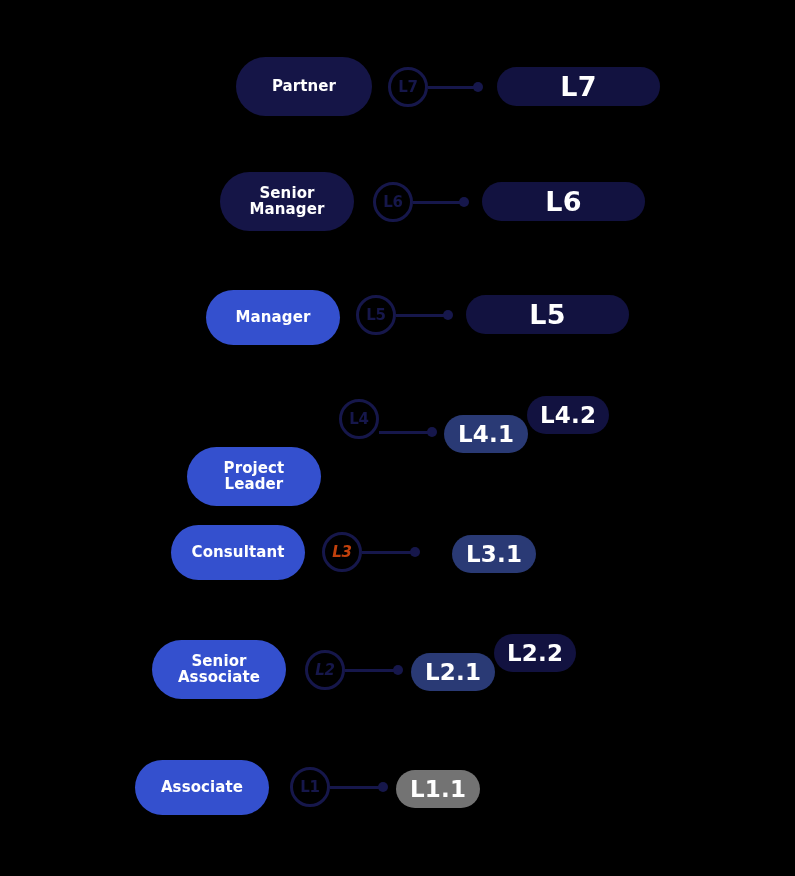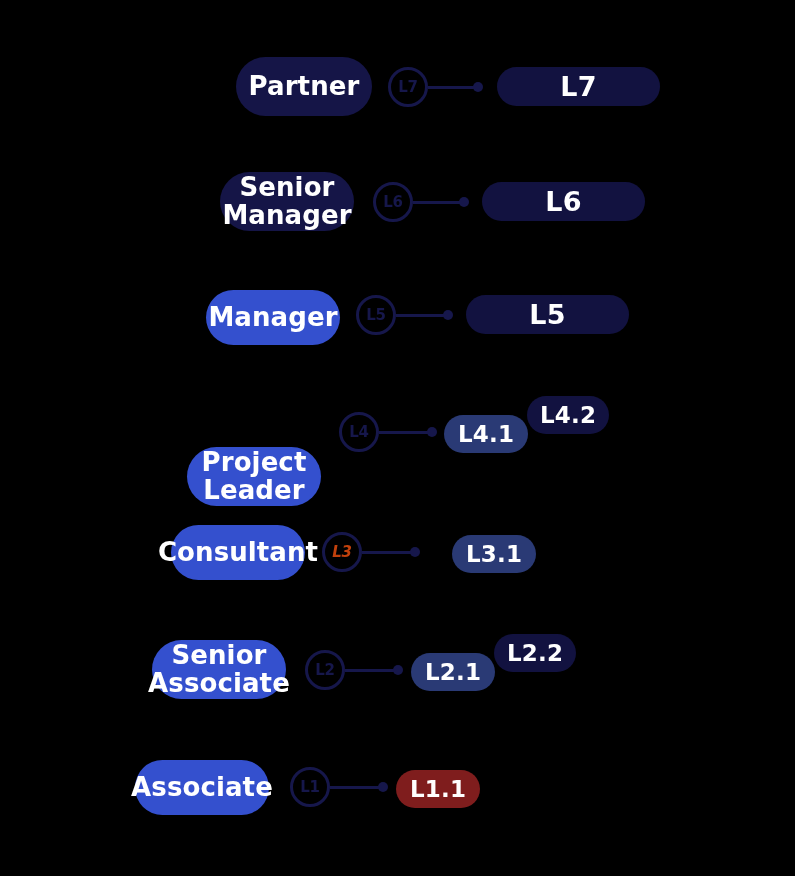--- a/index.html
+++ b/index.html
@@ -34,21 +34,21 @@
     align-items: center;
     justify-content: center;
     border-radius: 999px;
     box-sizing: border-box;
     padding: 0 14px;
     text-align: center;
   }
   .role-label {
     color: #ffffff;
     font-weight: 700;
-    font-size: 26px;
+    font-size: 15px;
     line-height: 1.05;
     letter-spacing: 0.1px;
     white-space: pre-line;
   }
 
   
   .level-badge {
     position: absolute;
     width: 40px;
     height: 40px;
@@ -157,21 +157,21 @@
       </div>
       <div class="level-pill wide" style="left: 466px; top: 22px; width: 163px; height: 39px; background: rgb(18, 18, 64); z-index: 10;">
         <span class="level-pill-label">L5</span>
       </div>
     </div>
     <div class="ladder-row" style="top: 390px;">
       <div class="role-pill" style="left: 187px; top: 12px; width: 134px; height: 59px; background: rgb(52, 80, 206); margin-top: 45px;">
         <span class="role-label">Project
 Leader</span>
       </div>
-      <div class="level-badge" style="left: 339px; top: 22px; width: 40px; height: 40px; border-color: rgb(22, 23, 75);">
+      <div class="level-badge" style="left: 339px; top: 9px; width: 40px; height: 40px; border-color: rgb(22, 23, 75);">
         <span class="level-badge-text" style="color: rgb(22, 23, 75);">L4</span>
       </div>
       <div class="connector" style="left: 379px; top: 37px; width: 57px;">
         <div class="connector-line" style="background: rgb(22, 23, 75);"></div>
         <div class="connector-dot" style="background: rgb(22, 23, 75);"></div>
       </div>
       <div class="level-pill sub" style="left: 444px; top: 25px; width: 84px; height: 38px; background: rgb(42, 58, 117); z-index: 10;">
         <span class="level-pill-label">L4.1</span>
       </div>
       <div class="level-pill sub" style="left: 527px; top: 6px; width: 82px; height: 38px; background: rgb(18, 18, 64); z-index: 9;">
@@ -192,21 +192,21 @@
       <div class="level-pill sub" style="left: 452px; top: 25px; width: 84px; height: 38px; background: rgb(42, 58, 117); z-index: 10;">
         <span class="level-pill-label">L3.1</span>
       </div>
     </div>
     <div class="ladder-row" style="top: 628px;">
       <div class="role-pill" style="left: 152px; top: 12px; width: 134px; height: 59px; background: rgb(52, 80, 206);">
         <span class="role-label">Senior
 Associate</span>
       </div>
       <div class="level-badge" style="left: 305px; top: 22px; width: 40px; height: 40px; border-color: rgb(22, 23, 75);">
-        <span class="level-badge-text" style="color: rgb(22, 23, 75);">L2</span>
+        <span class="level-badge-text" style="color: rgb(22, 23, 75); font-style: italic;">L2</span>
       </div>
       <div class="connector" style="left: 345px; top: 37px; width: 57px;">
         <div class="connector-line" style="background: rgb(22, 23, 75);"></div>
         <div class="connector-dot" style="background: rgb(22, 23, 75);"></div>
       </div>
       <div class="level-pill sub" style="left: 411px; top: 25px; width: 84px; height: 38px; background: rgb(42, 58, 117); z-index: 10;">
         <span class="level-pill-label">L2.1</span>
       </div>
       <div class="level-pill sub" style="left: 494px; top: 6px; width: 82px; height: 38px; background: rgb(18, 18, 64); z-index: 9;">
         <span class="level-pill-label">L2.2</span>
@@ -216,17 +216,17 @@
       <div class="role-pill" style="left: 135px; top: 15px; width: 134px; height: 55px; background: rgb(52, 80, 206);">
         <span class="role-label">Associate</span>
       </div>
       <div class="level-badge" style="left: 290px; top: 22px; width: 40px; height: 40px; border-color: rgb(22, 23, 75);">
         <span class="level-badge-text" style="color: rgb(22, 23, 75);">L1</span>
       </div>
       <div class="connector" style="left: 330px; top: 37px; width: 57px;">
         <div class="connector-line" style="background: rgb(22, 23, 75);"></div>
         <div class="connector-dot" style="background: rgb(22, 23, 75);"></div>
       </div>
-      <div class="level-pill sub" style="left: 396px; top: 25px; width: 84px; height: 38px; background: #7f1d1d; z-index: 10;">
+      <div class="level-pill sub" style="left: 396px; top: 25px; width: 84px; height: 38px; background: #737373; z-index: 10;">
         <span class="level-pill-label">L1.1</span>
       </div>
     </div>
   </div>
 
 </body></html>

